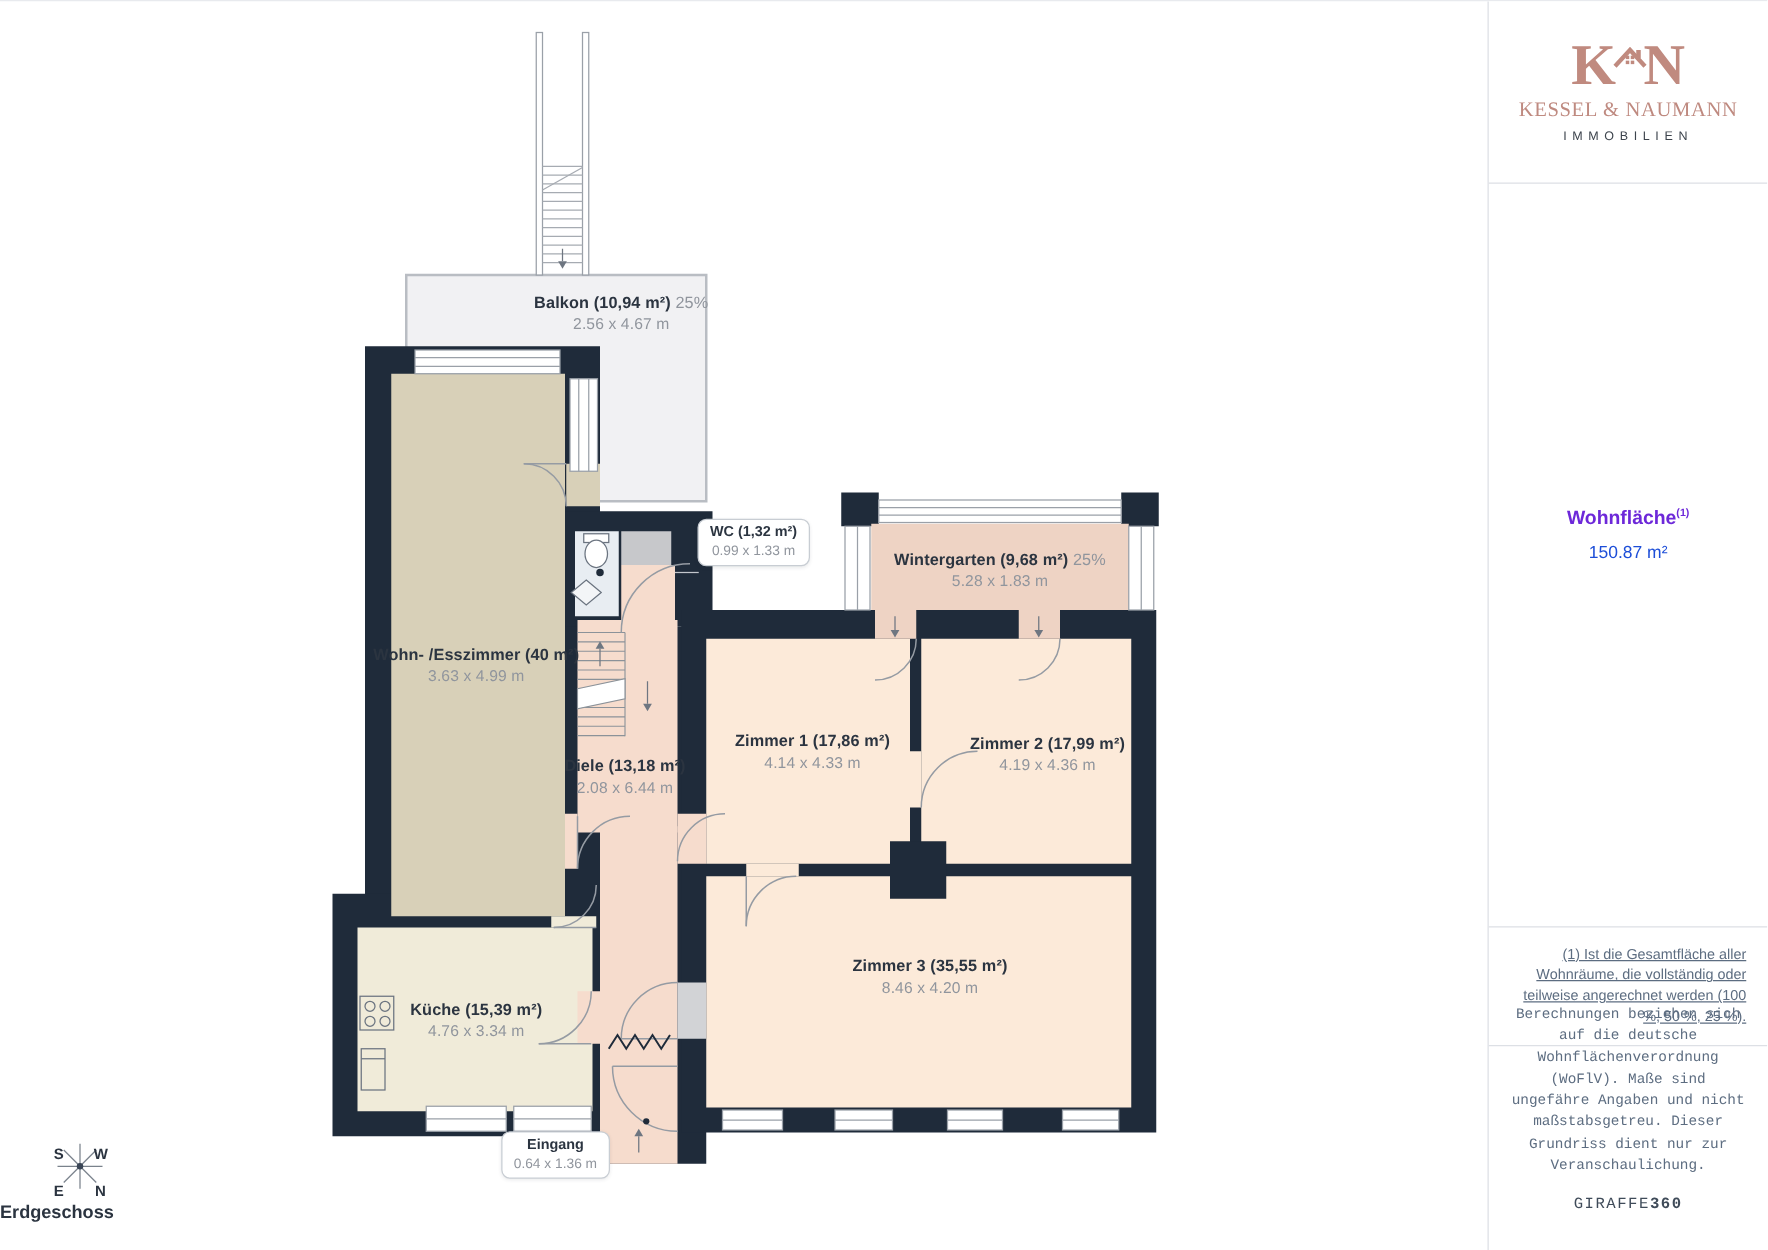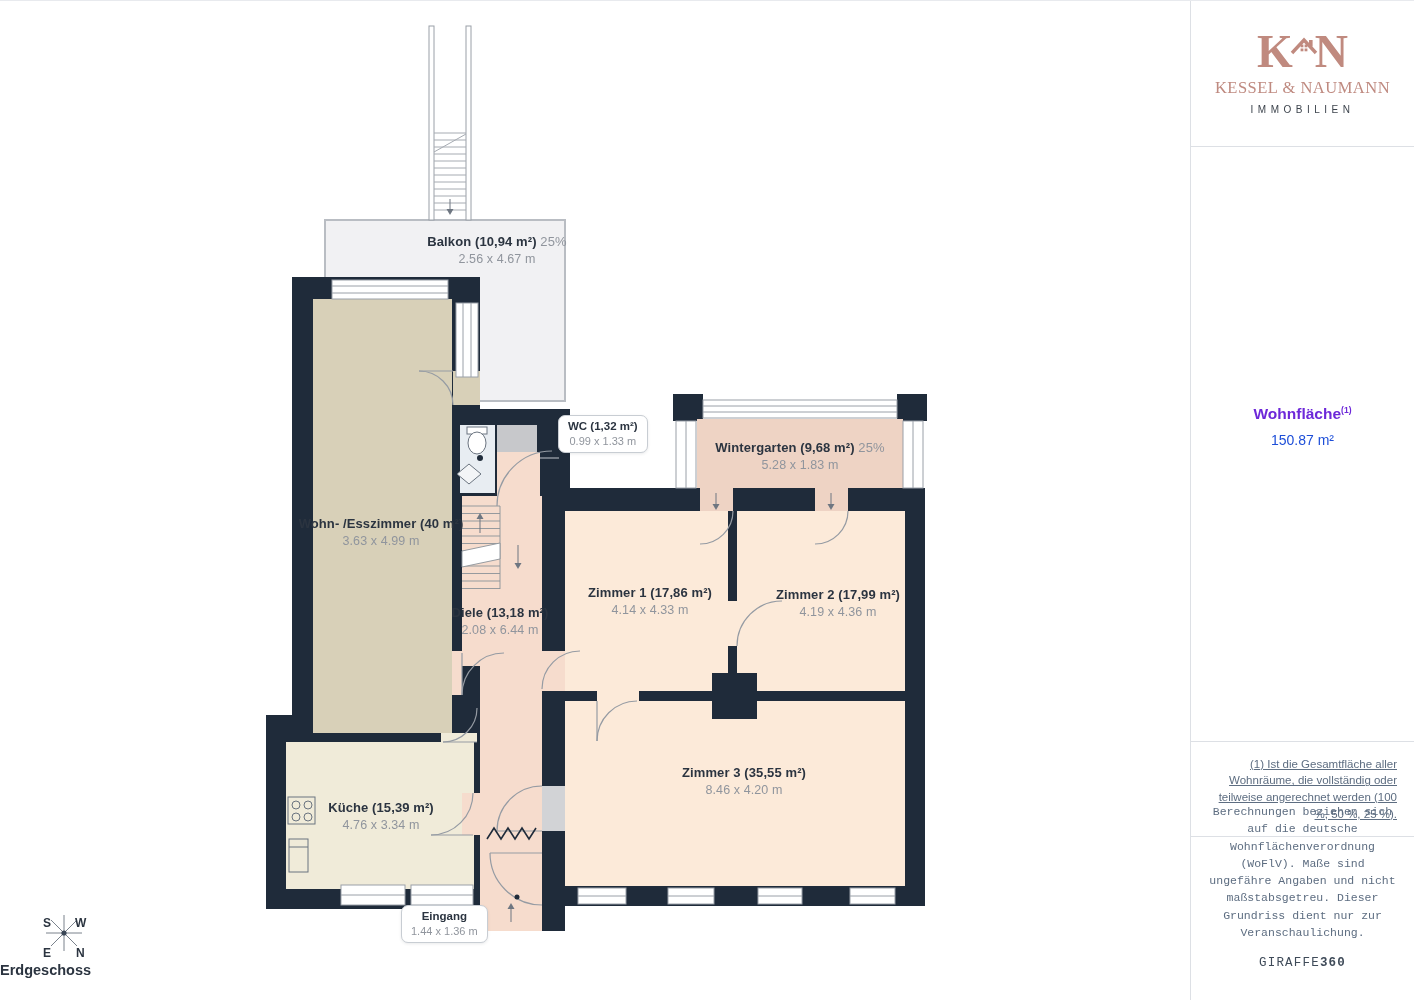--- a/index.html
+++ b/index.html
@@ -288,21 +288,21 @@
     <div class="dims">4.76 x 3.34 m</div>
   </div>
 
   <div class="callout" style="left:558px;top:414px">
     <div class="nm">WC (1,32 m²)</div>
     <div class="dims">0.99 x 1.33 m</div>
   </div>
 
   <div class="callout" style="left:401px;top:904px">
     <div class="nm">Eingang</div>
-    <div class="dims">1.44 x 1.36 m</div>
+    <div class="dims">0.64 x 1.36 m</div>
   </div>
 
   <div class="floor-title">Erdgeschoss</div>
 
   <aside class="sidebar">
     <div class="logo-card">
       <div class="monogram">
         <span>K</span>
         <svg width="30" height="36" viewBox="0 0 30 36">
           <path d="M3,20 L15,7 L27,20" fill="none" stroke="#c08a7f" stroke-width="3.4"></path>

